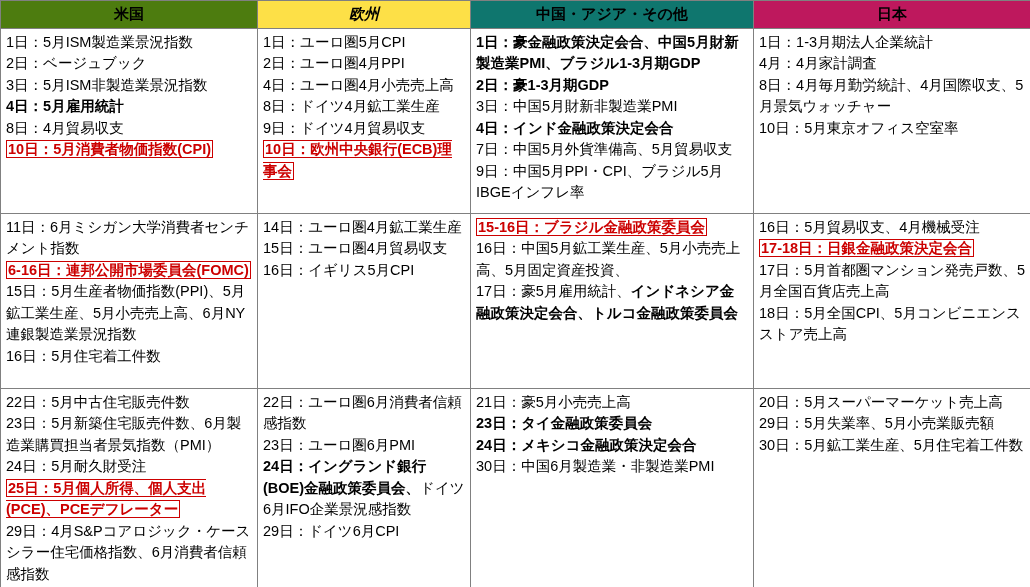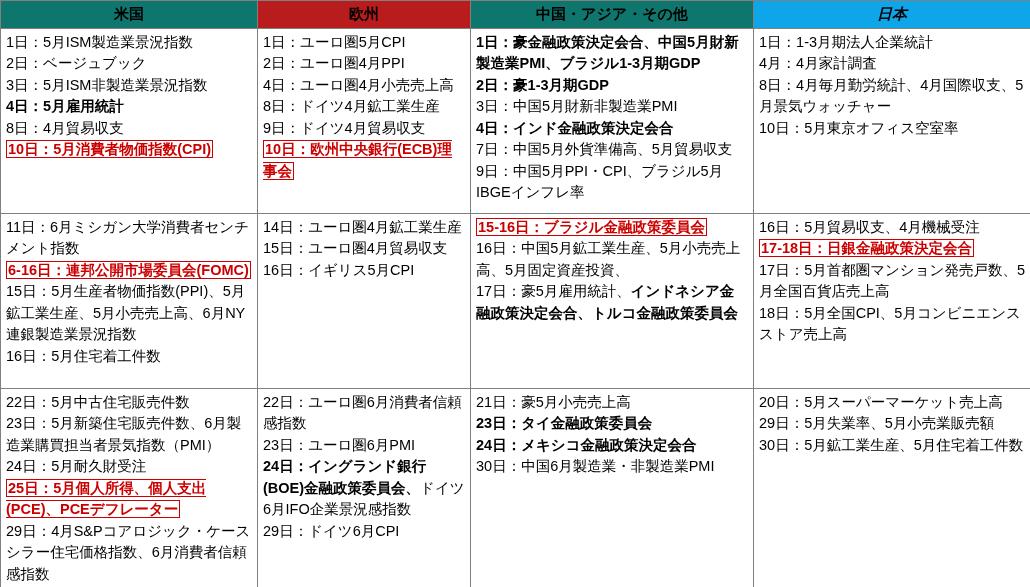--- a/index.html
+++ b/index.html
@@ -30,24 +30,24 @@
   }
   #sched th {
     text-align: center;
     font-size: 15px;
     font-weight: bold;
     color: #000000;
     height: 27px;
     padding: 4px 2px;
     vertical-align: middle;
   }
-  .hdr-us { background: #0f766e; }
-  .hdr-eu { background: #b91c1c; }
+  .hdr-us { background: #4d7c0f; }
+  .hdr-eu { background: #fde047; font-style: italic; }
   .hdr-asia { background: #0f766e; }
-  .hdr-jp { background: #0ea5e9; font-style: italic; }
+  .hdr-jp { background: #be185d; }
   .cell {
     font-size: 14.5px;
     line-height: 1.48;
     color: #000000;
   }
   .cell p {
     margin: 0;
     padding: 0;
     text-indent: 0;
   }

